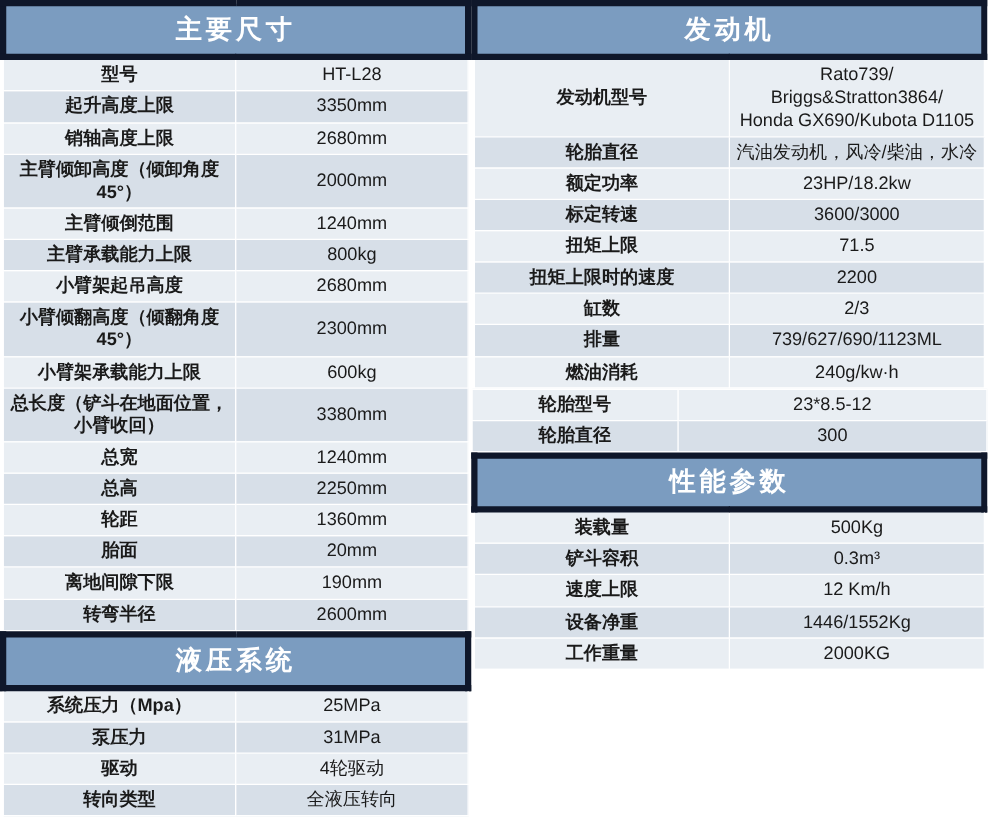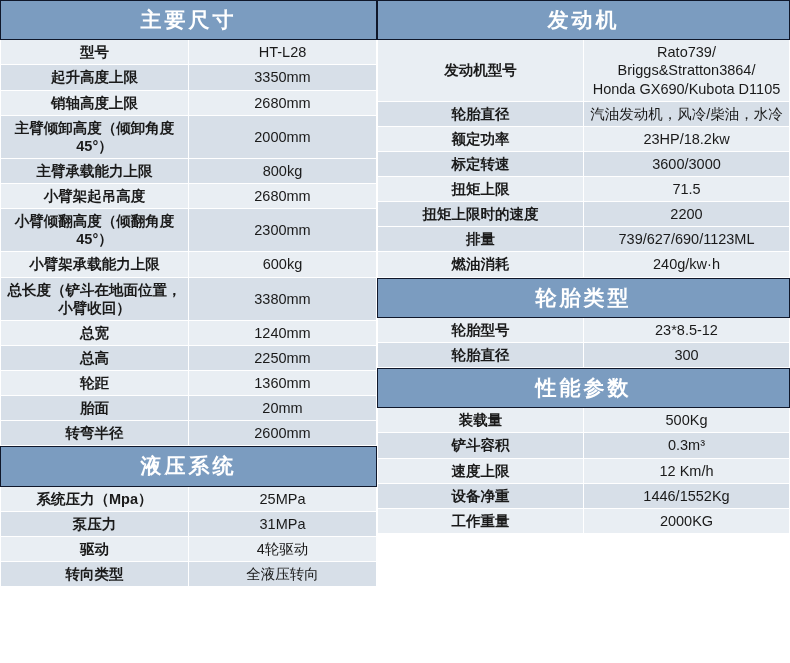--- a/index.html
+++ b/index.html
@@ -44,21 +44,21 @@
     box-sizing: border-box;
   }
   
   tr.section td {
     background: #7b9cc0;
     color: #ffffff;
     font-size: 21px;
     font-weight: bold;
     letter-spacing: 3px;
     padding: 6px 4px;
-    border: 1px solid #0f172a;
+    border: 5px solid #0f172a;
   }
   
   tr.odd td { background: #e9eef3; }
   tr.even td { background: #d7dfe8; }
 
   td.label { font-weight: bold; }
   td.value { font-weight: normal; }
 
   .col-left td.label { width: 62%; }
   .col-left td.value { width: 38%; }
@@ -91,20 +91,24 @@
           <td class="value">3350mm</td>
         </tr>
         <tr class="odd">
           <td class="label">销轴高度上限</td>
           <td class="value">2680mm</td>
         </tr>
         <tr class="even">
           <td class="label">主臂倾卸高度（倾卸角度45°）</td>
           <td class="value">2000mm</td>
         </tr>
+        <tr class="odd">
+          <td class="label">主臂倾倒范围</td>
+          <td class="value">1240mm</td>
+        </tr>
         <tr class="even">
           <td class="label">主臂承载能力上限</td>
           <td class="value">800kg</td>
         </tr>
         <tr class="odd">
           <td class="label">小臂架起吊高度</td>
           <td class="value">2680mm</td>
         </tr>
         <tr class="even">
           <td class="label">小臂倾翻高度（倾翻角度45°）</td>
@@ -126,20 +130,24 @@
           <td class="label">总高</td>
           <td class="value">2250mm</td>
         </tr>
         <tr class="odd">
           <td class="label">轮距</td>
           <td class="value">1360mm</td>
         </tr>
         <tr class="even">
           <td class="label">胎面</td>
           <td class="value">20mm</td>
+        </tr>
+        <tr class="odd">
+          <td class="label">离地间隙下限</td>
+          <td class="value">190mm</td>
         </tr>
         <tr class="even">
           <td class="label">转弯半径</td>
           <td class="value">2600mm</td>
         </tr>
       </tbody>
     </table>
 
     <table class="spec">
       <tbody>
@@ -191,36 +199,37 @@
           <td class="value">3600/3000</td>
         </tr>
         <tr class="odd">
           <td class="label">扭矩上限</td>
           <td class="value">71.5</td>
         </tr>
         <tr class="even">
           <td class="label">扭矩上限时的速度</td>
           <td class="value">2200</td>
         </tr>
+        <tr class="odd">
+          <td class="label">缸数</td>
+          <td class="value">2/3</td>
+        </tr>
         <tr class="even">
           <td class="label">排量</td>
           <td class="value">739/627/690/1123ML</td>
         </tr>
         <tr class="odd">
           <td class="label">燃油消耗</td>
           <td class="value">240g/kw·h</td>
         </tr>
       </tbody>
     </table>
 
     <table class="spec">
       <tbody>
-        <tr class="section">
-          <td colspan="2">轮胎类型</td>
-        </tr>
         <tr class="odd">
           <td class="label">轮胎型号</td>
           <td class="value">23*8.5-12</td>
         </tr>
         <tr class="even">
           <td class="label">轮胎直径</td>
           <td class="value">300</td>
         </tr>
       </tbody>
     </table>

